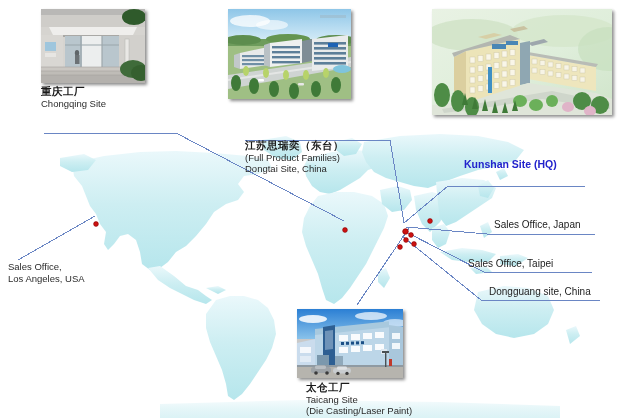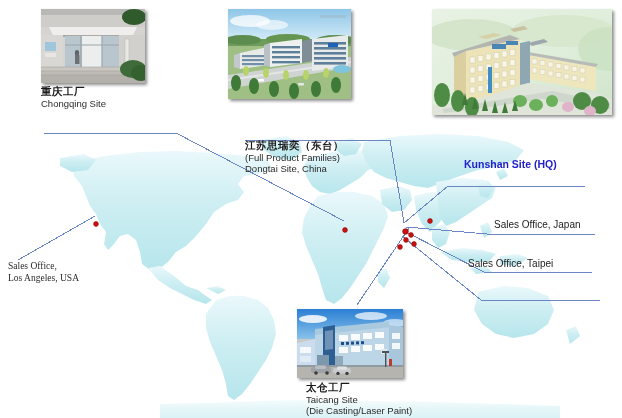--- a/index.html
+++ b/index.html
@@ -476,22 +476,23 @@
   </div>
 
   <div class="callout-hq" style="left:464px; top:158px;">
     <div>Kunshan Site (HQ)</div>
   </div>
 
   <div class="callout" style="left:494px; top:219px;">Sales Office, Japan</div>
 
   <div class="callout" style="left:468px; top:258px;text-align:center;">Sales Office, Taipei</div>
 
-
-  <div class="caption" style="left:8px; top:261px;font-family:Liberation Serif, serif;">
+  <div class="callout" style="left:489px; top:286px;">Dongguang site, China</div>
+
+  <div class="caption" style="left:8px; top:261px;">
     <div>Sales Office,</div>
     <div>Los Angeles, USA</div>
   </div>
 
   <div class="photo" style="left:297px; top:309px; width:106px; height:69px;">
     <svg viewBox="0 0 106 69" xmlns="http://www.w3.org/2000/svg">
       <defs>
         <linearGradient id="sky3" x1="0" y1="0" x2="0" y2="1">
           <stop offset="0%" stop-color="#2b7fd4"></stop>
           <stop offset="100%" stop-color="#89c2ea"></stop>

